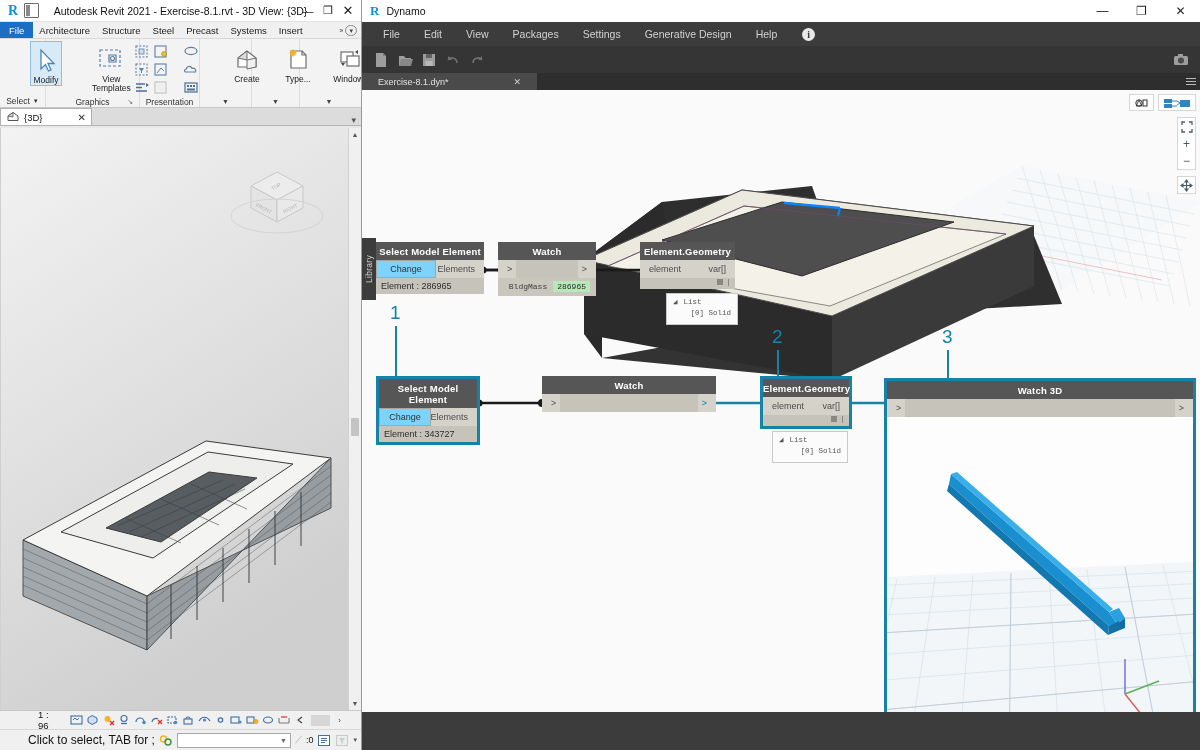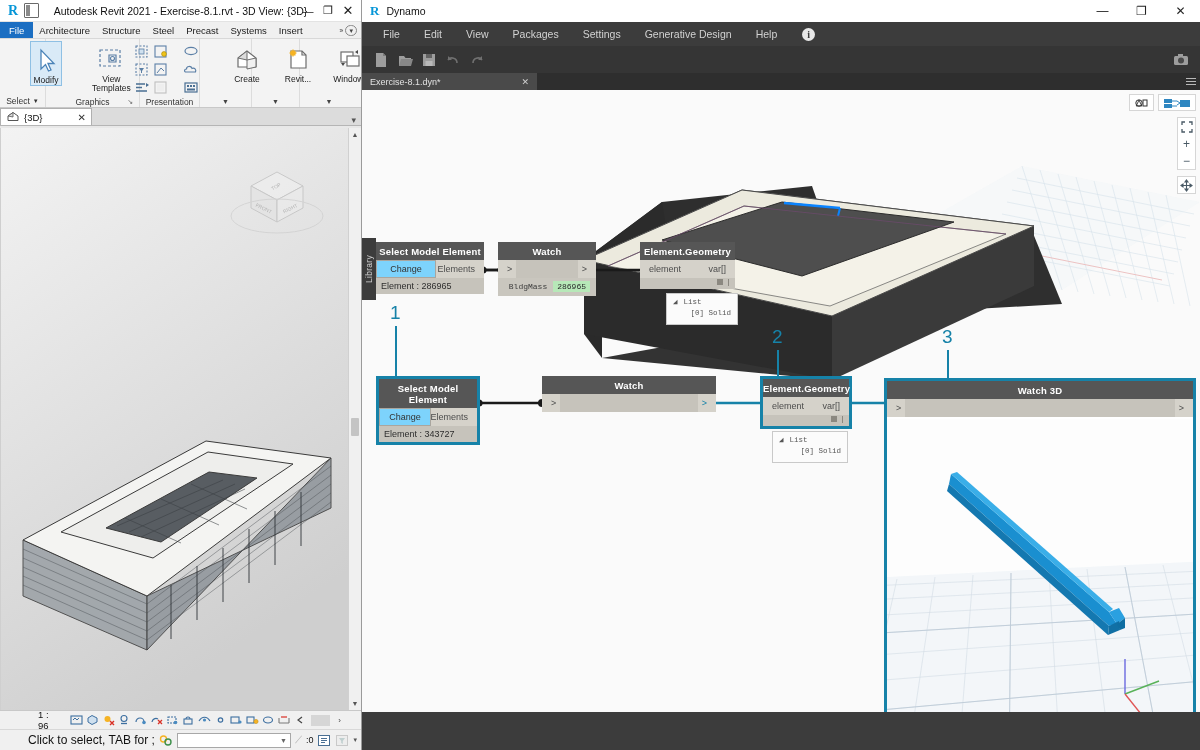--- a/index.html
+++ b/index.html
@@ -179,21 +179,21 @@
   }
   .dy-tb-icon { width: 18px; height: 18px; position: relative; opacity: .8; }
   .dy-tb-icon.dim { opacity: .38; }
   .dy-cam { margin-left: auto; }
   .dy-tabrow {
     height: 17px; background: #2e2e2e; display: flex; align-items: stretch;
     font-size: 9px; color: #ddd;
   }
   .dy-tab {
     background: #4a4a4a; display: flex; align-items: center; gap: 6px;
-    padding: 0 8px; min-width: 175px; color: #e2e2e2; font-size: 9px;
+    padding: 0 16px; min-width: 175px; color: #e2e2e2; font-size: 9px;
   }
   .dy-tab .x { margin-left: auto; font-size: 9px; color: #cfcfcf; }
   .dy-tabfill { flex: 1; background: #2e2e2e; }
   .dy-hamburger {
     width: 18px; display: flex; flex-direction: column; justify-content: center;
     gap: 2px; padding: 0 4px;
   }
   .dy-hamburger i { display:block; height:1px; background:#b8b8b8; }
 
   .dy-canvas {
@@ -459,21 +459,21 @@
         <div class="rv-panel-body" style="justify-content:center">
           <div class="rv-bigbtn">
             <span class="rv-icon-lg">
               <svg width="30" height="30" viewBox="0 0 30 30">
                 <path d="M8 7 h11 l4 4 v13 h-15 z" fill="#fff" stroke="#6d6d6d" stroke-width="1.2"></path>
                 <path d="M19 7 v4 h4" fill="none" stroke="#6d6d6d" stroke-width="1.2"></path>
                 <circle cx="10" cy="9" r="2.6" fill="#f5b324"></circle>
                 <path d="M10 5.6 v6.8 M6.6 9 h6.8 M7.6 6.6 l4.8 4.8 M12.4 6.6 l-4.8 4.8" stroke="#f5b324" stroke-width="1.3"></path>
               </svg>
             </span>
-            <span class="lbl">Revit...</span>
+            <span class="lbl">Type...</span>
           </div>
         </div>
         <div class="rv-panel-label">
             <span style="font-size:7px;color:#444">▼</span>
           </div>
       </div>
 
       <div class="rv-panel" style="width:58px;border-right:none">
         <div class="rv-panel-body" style="justify-content:center">
           <div class="rv-bigbtn" style="width:52px">

